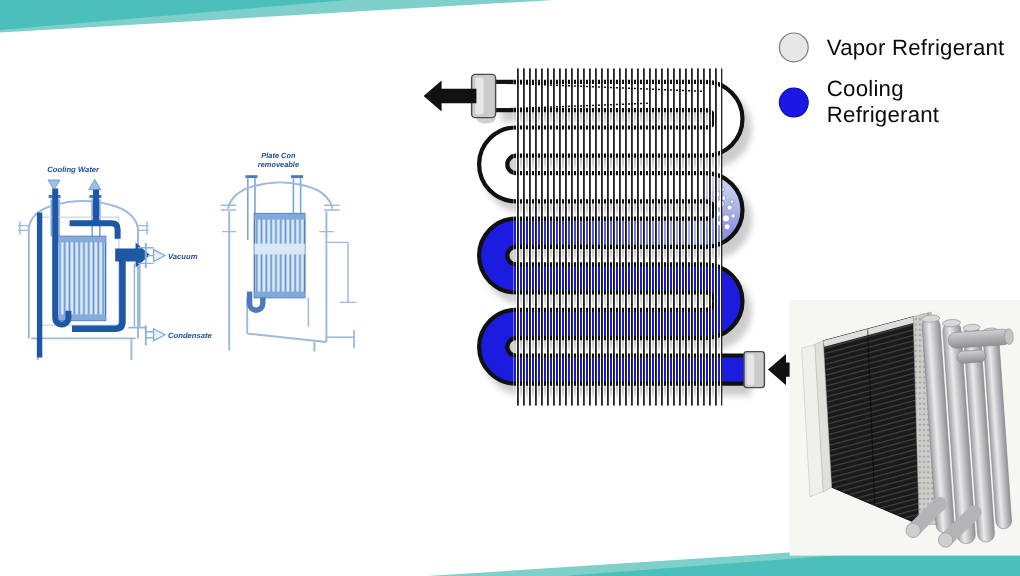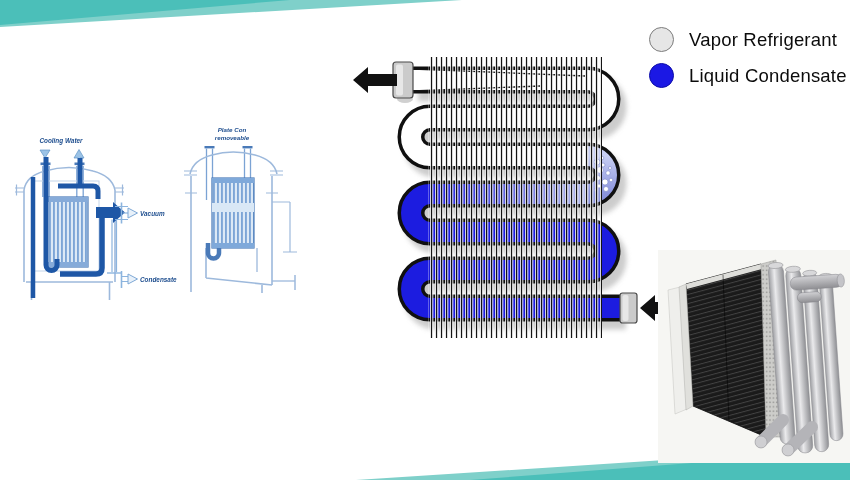--- a/index.html
+++ b/index.html
@@ -242,17 +242,17 @@
   </g>
 </svg>
 
 <div class="legend">
   <div class="legend-row">
     <span class="swatch swatch-vapor"></span>
     <span class="legend-label">Vapor Refrigerant</span>
   </div>
   <div class="legend-row">
     <span class="swatch swatch-liquid"></span>
-    <span class="legend-label">Liquid Condensate</span>
+    <span class="legend-label">Cooling Refrigerant</span>
   </div>
 </div>
 
 </div>
 
 </body></html>

